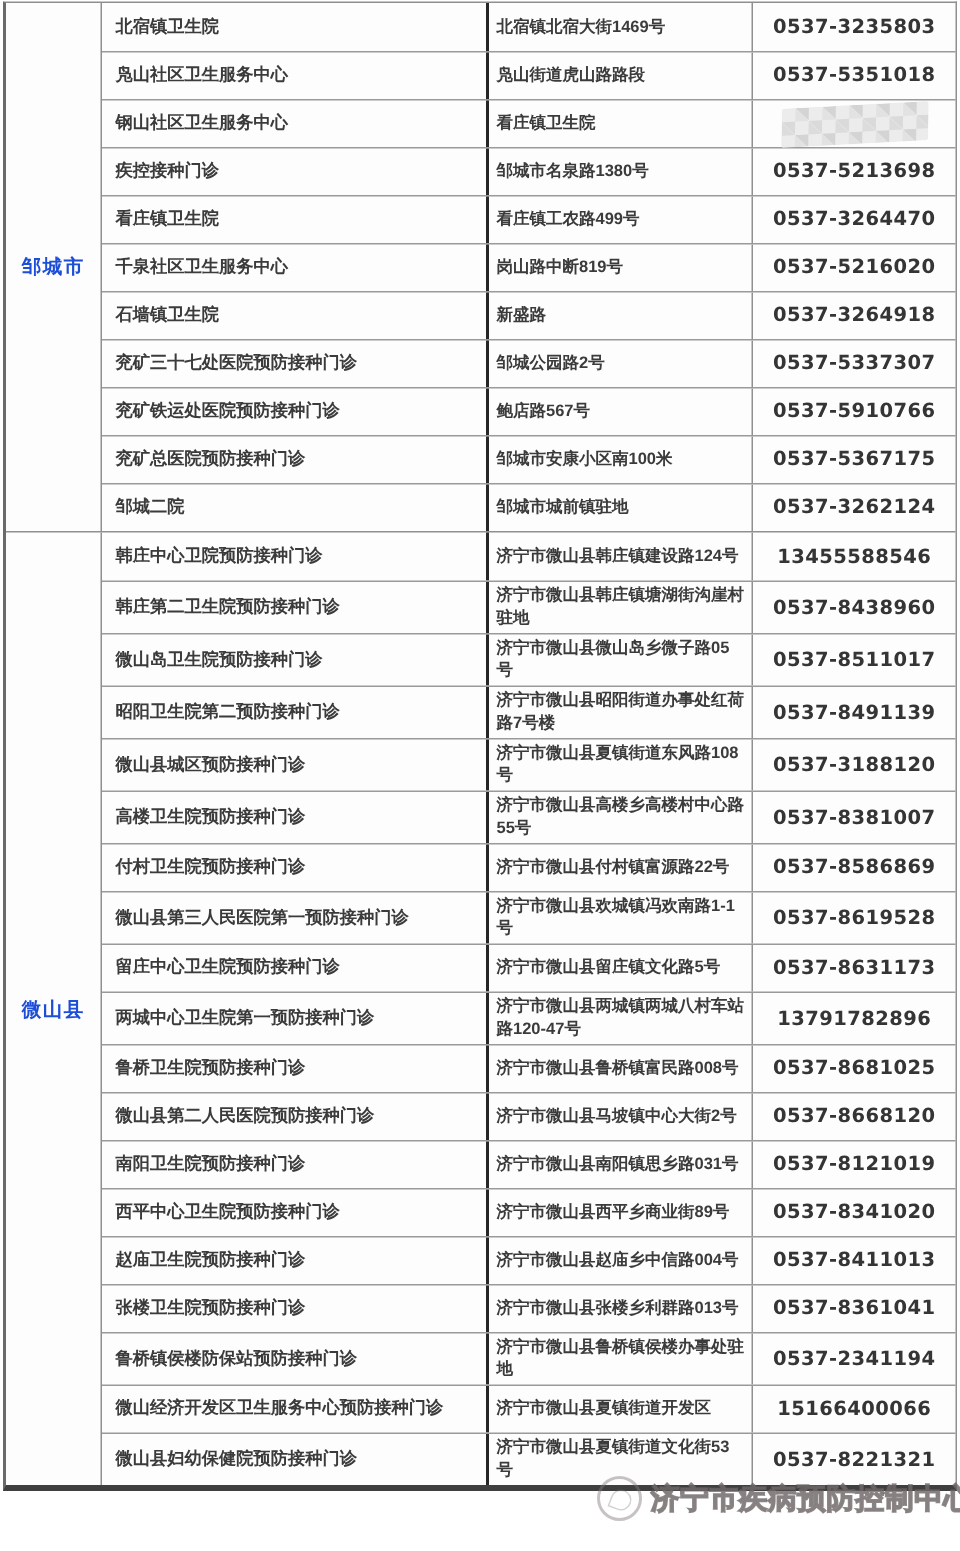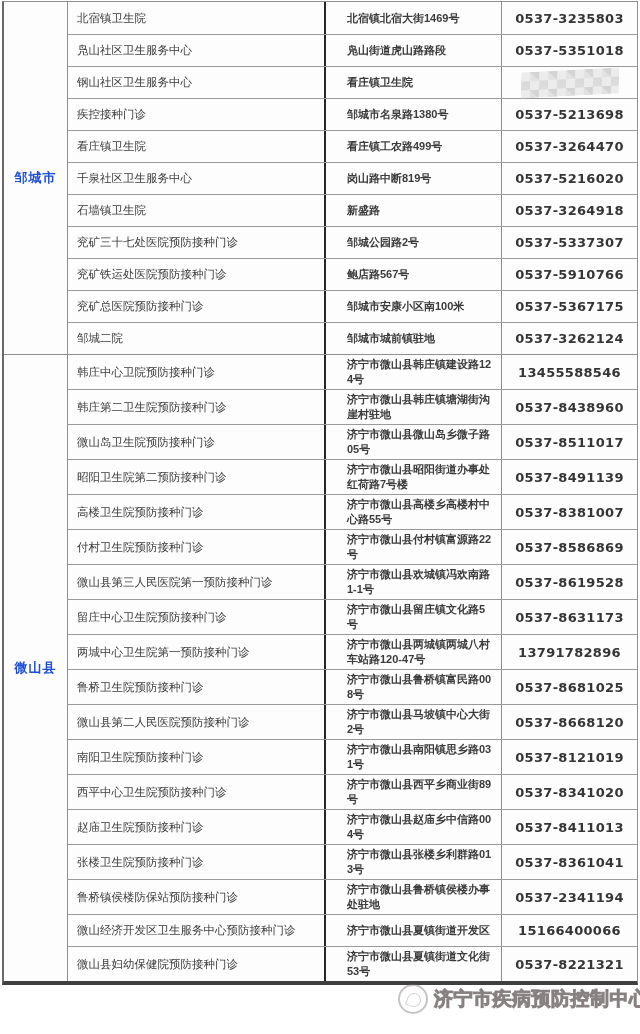--- a/index.html
+++ b/index.html
@@ -35,30 +35,30 @@
     letter-spacing: 1px;
     color: #1d4ed8;
   }
   .rows { flex: 1; display: flex; flex-direction: column; }
   .row { display: flex; min-height: 32px; }
   .row + .row { border-top: 1px solid #9a9a9a; }
   .cell { display: flex; align-items: center; padding: 2px 6px; line-height: 15px; }
   .cell-name {
     width: 256px;
     font-size: 11.5px;
-    font-weight: 400;
+    font-weight: 700;
     padding-left: 9px;
     color: #3b3b3b;
   }
   .cell-addr {
     width: 177px;
     border-left: 2px solid #262626;
     font-size: 11px;
     font-weight: 700;
-    padding-left: 21px;
+    padding-left: 5px;
     padding-right: 5px;
     color: #3b3b3b;
     word-break: break-all;
   }
   .cell-phone {
     flex: 1;
     border-left: 1px solid #8f8f8f;
     justify-content: center;
     text-align: left;
     font-size: 13px;
@@ -195,20 +195,25 @@
           <div class="cell cell-name">微山岛卫生院预防接种门诊</div>
           <div class="cell cell-addr">济宁市微山县微山岛乡微子路05号</div>
           <div class="cell cell-phone">0537-8511017</div>
         </div>
         <div class="row">
           <div class="cell cell-name">昭阳卫生院第二预防接种门诊</div>
           <div class="cell cell-addr">济宁市微山县昭阳街道办事处红荷路7号楼</div>
           <div class="cell cell-phone">0537-8491139</div>
         </div>
         <div class="row">
+          <div class="cell cell-name">微山县城区预防接种门诊</div>
+          <div class="cell cell-addr">济宁市微山县夏镇街道东风路108号</div>
+          <div class="cell cell-phone">0537-3188120</div>
+        </div>
+        <div class="row">
           <div class="cell cell-name">高楼卫生院预防接种门诊</div>
           <div class="cell cell-addr">济宁市微山县高楼乡高楼村中心路55号</div>
           <div class="cell cell-phone">0537-8381007</div>
         </div>
         <div class="row">
           <div class="cell cell-name">付村卫生院预防接种门诊</div>
           <div class="cell cell-addr">济宁市微山县付村镇富源路22号</div>
           <div class="cell cell-phone">0537-8586869</div>
         </div>
         <div class="row">

